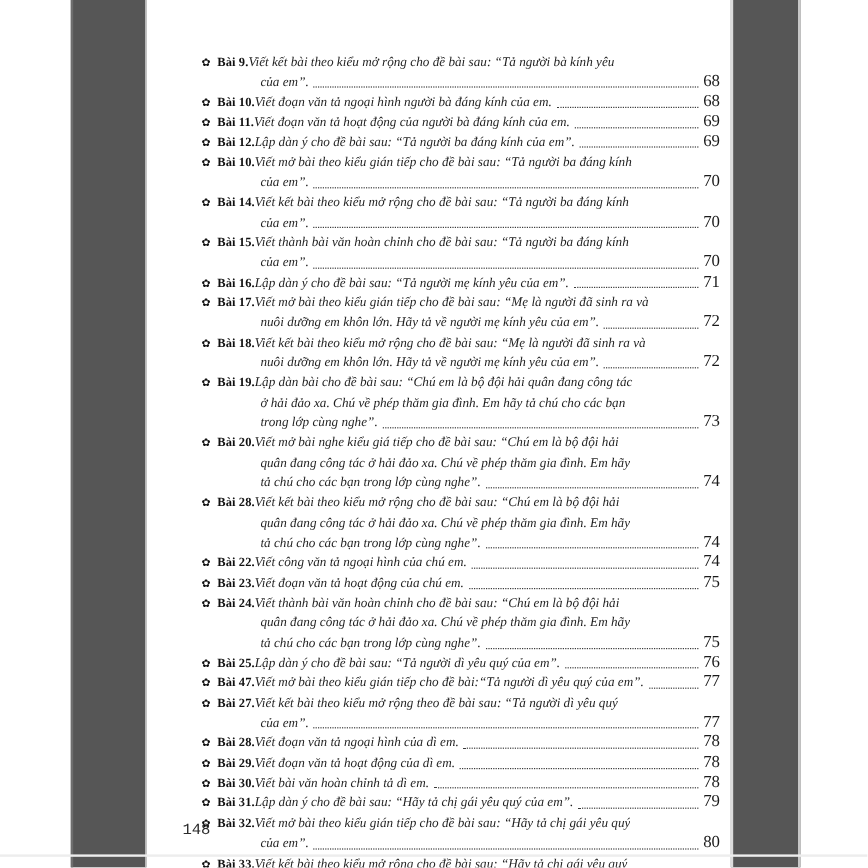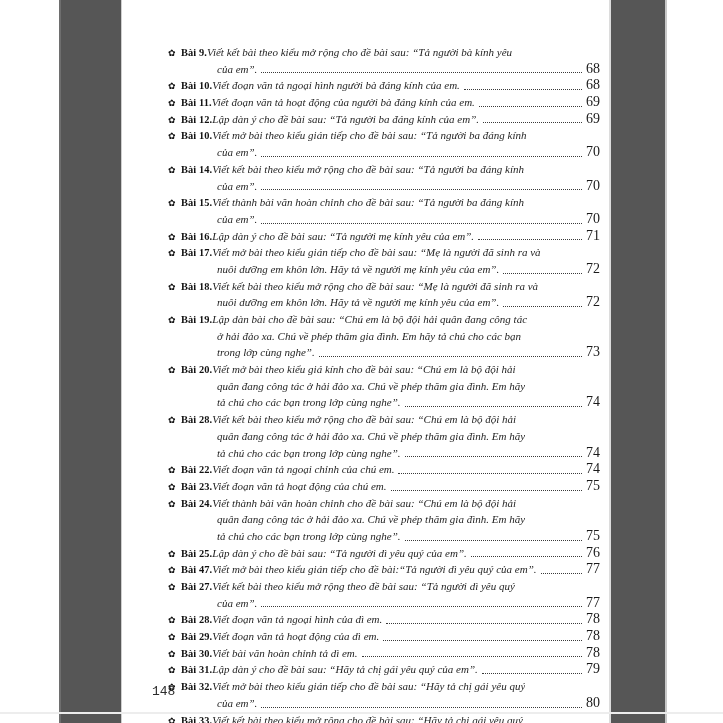--- a/index.html
+++ b/index.html
@@ -200,21 +200,21 @@
         <div class="row cont">
           <span class="text">trong lớp cùng nghe”.</span>
           <span class="dots"></span>
           <span class="page-num">73</span>
         </div>
       </div>
       <div>
         <div class="row">
           <span class="marker">✿</span>
           <span class="label">Bài 20.</span>
-          <span class="text">Viết mở bài theo kiểu giá kính cho đề bài sau: “Chú em là bộ đội hải</span>
+          <span class="text">Viết mở bài nghe kiểu giá tiếp cho đề bài sau: “Chú em là bộ đội hải</span>
         </div>
         <div class="row cont">
           <span class="text">quân đang công tác ở hải đảo xa. Chú về phép thăm gia đình. Em hãy</span>
         </div>
         <div class="row cont">
           <span class="text">tả chú cho các bạn trong lớp cùng nghe”.</span>
           <span class="dots"></span>
           <span class="page-num">74</span>
         </div>
       </div>
@@ -230,21 +230,21 @@
         <div class="row cont">
           <span class="text">tả chú cho các bạn trong lớp cùng nghe”.</span>
           <span class="dots"></span>
           <span class="page-num">74</span>
         </div>
       </div>
       <div>
         <div class="row">
           <span class="marker">✿</span>
           <span class="label">Bài 22.</span>
-          <span class="text">Viết đoạn văn tả ngoại chỉnh của chú em.</span>
+          <span class="text">Viết công văn tả ngoại hình của chú em.</span>
           <span class="dots"></span>
           <span class="page-num">74</span>
         </div>
       </div>
       <div>
         <div class="row">
           <span class="marker">✿</span>
           <span class="label">Bài 23.</span>
           <span class="text">Viết đoạn văn tả hoạt động của chú em.</span>
           <span class="dots"></span>

